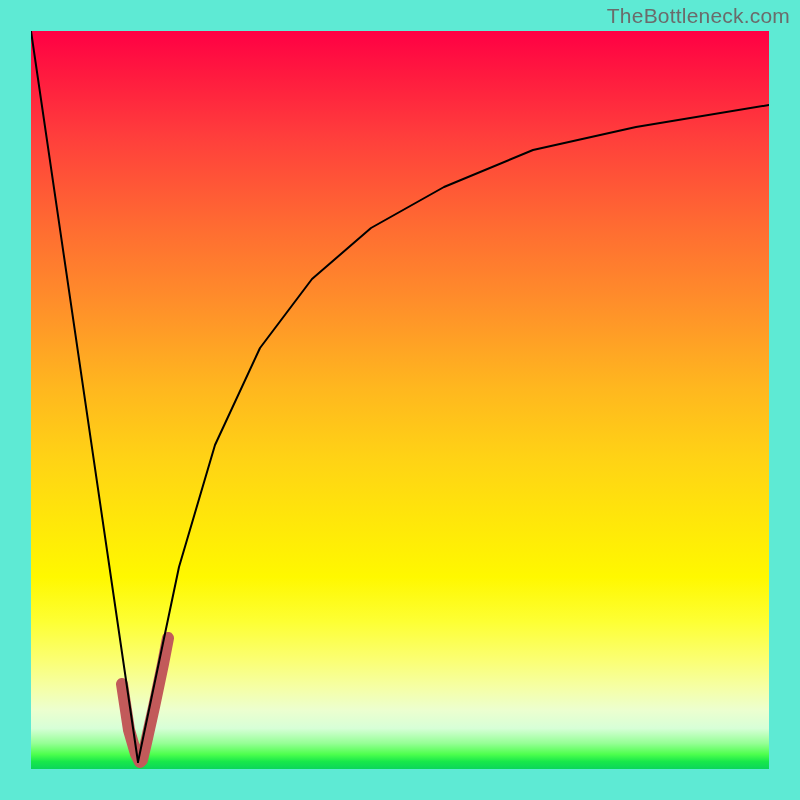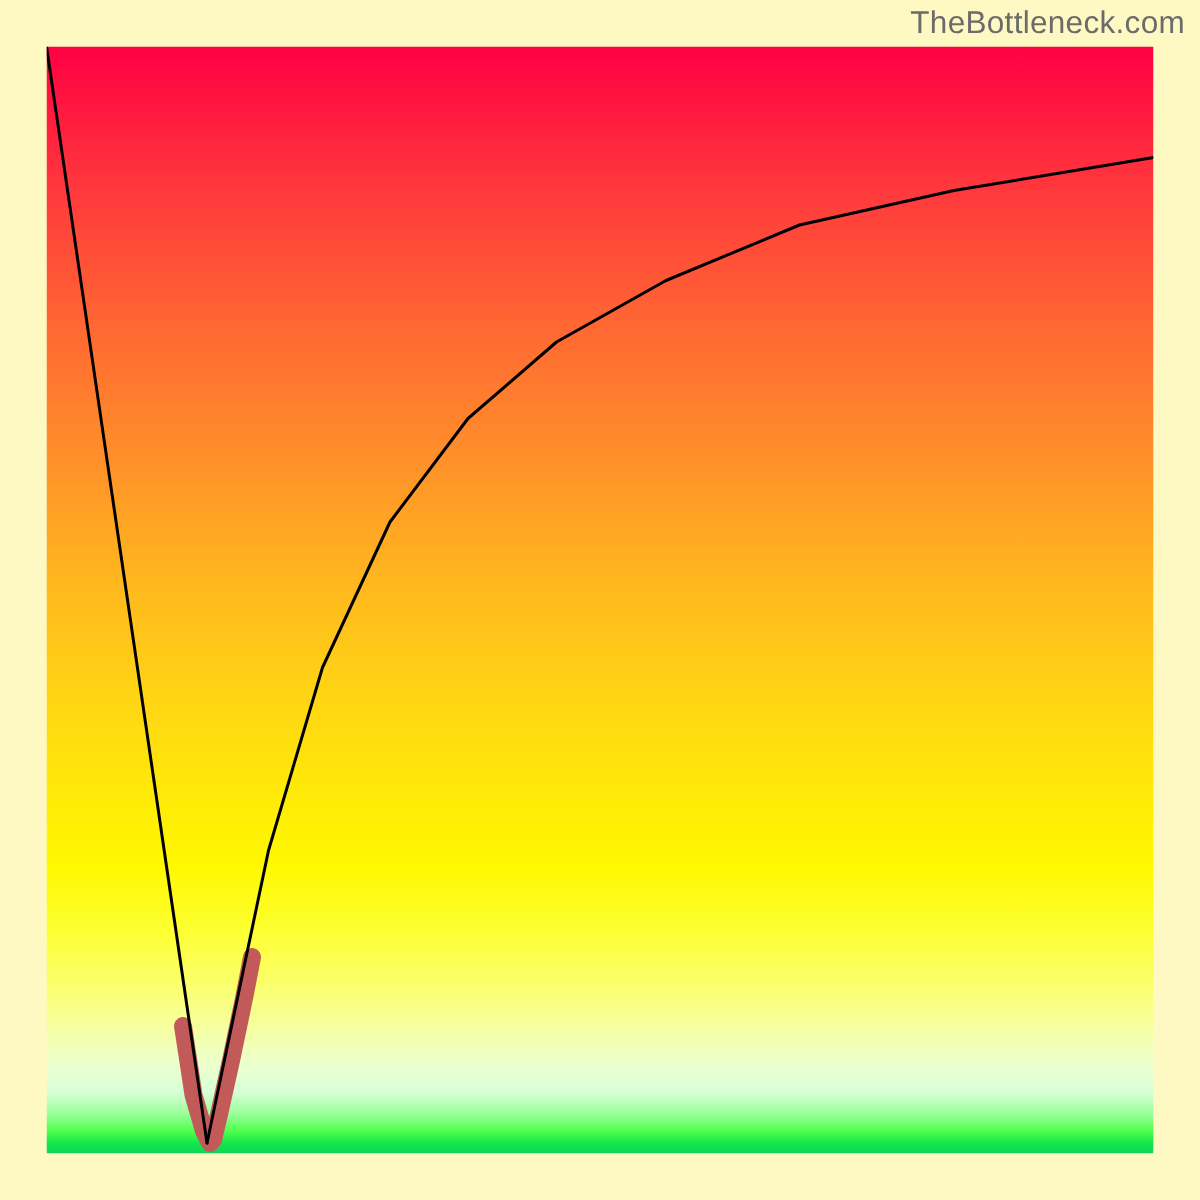--- a/index.html
+++ b/index.html
@@ -10,21 +10,21 @@
     overflow: hidden;
     background: #000;
     font-family: Arial, Helvetica, sans-serif;
   }
   .frame {
     position: absolute;
     top: 0;
     left: 0;
     width: 800px;
     height: 800px;
-    background: #fef9c3;
+    background: #5eead4;
   }
   .plot {
     position: absolute;
     top: 31px;
     left: 31px;
     width: 738px;
     height: 738px;
     overflow: hidden;
   }
   .gradient {

